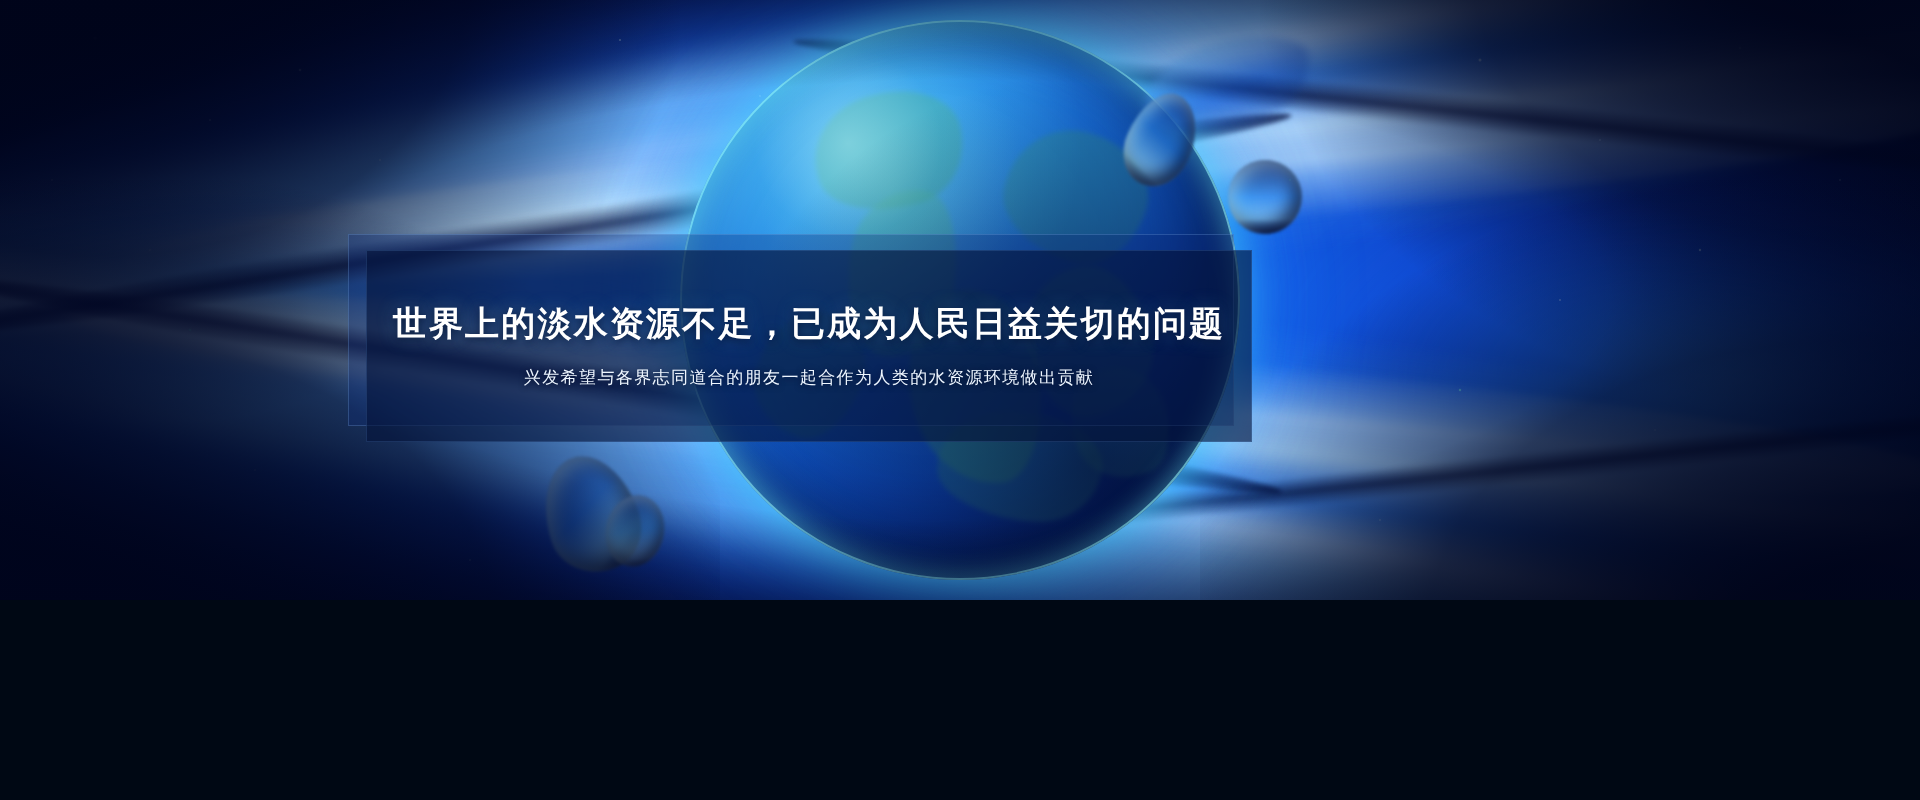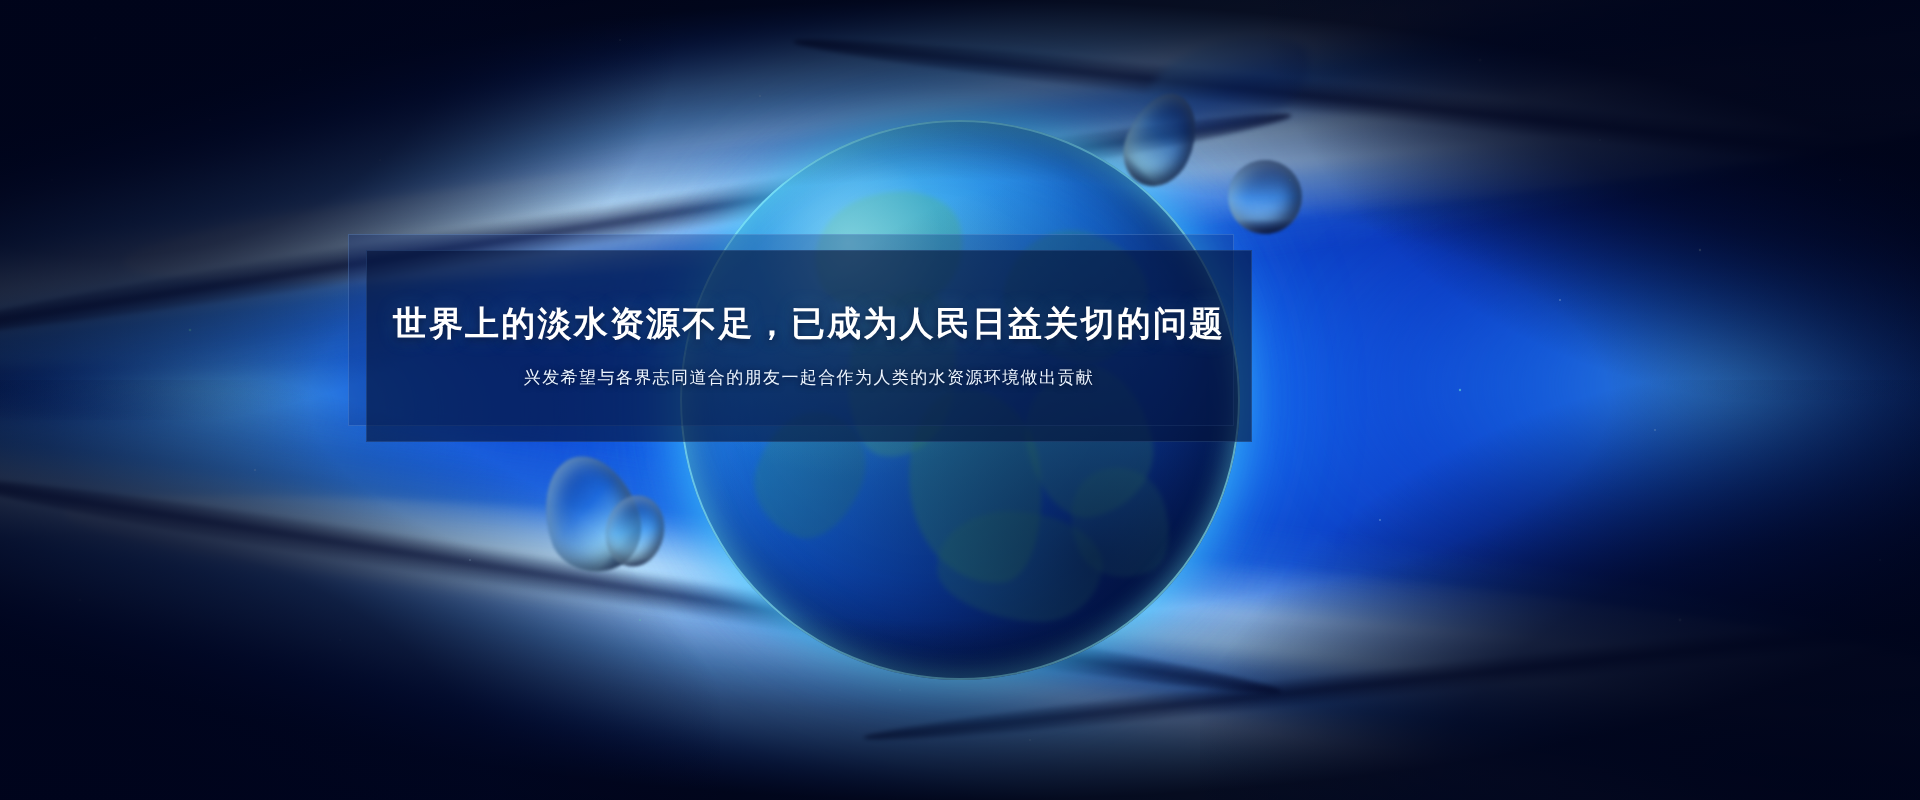--- a/index.html
+++ b/index.html
@@ -5,21 +5,21 @@
   * { margin:0; padding:0; box-sizing:border-box; }
   html, body {
     width:1920px; height:800px;
     overflow:hidden;
     background:#000814;
     font-family:"Liberation Sans", sans-serif;
   }
 
   .banner{
     position:relative;
-    width:1920px; height:800px;
+    width:1920px; height:600px;
     overflow:hidden;
     background:#020a30;
   }
 
   
   .bg-base{
     position:absolute; inset:0;
     background:
       radial-gradient(ellipse 1250px 430px at 50% 50%,
         #1b6ff0 0%, #1358e0 28%, #0c3cc0 50%, #06218a 70%, #03104e 86%, #010826 100%),

